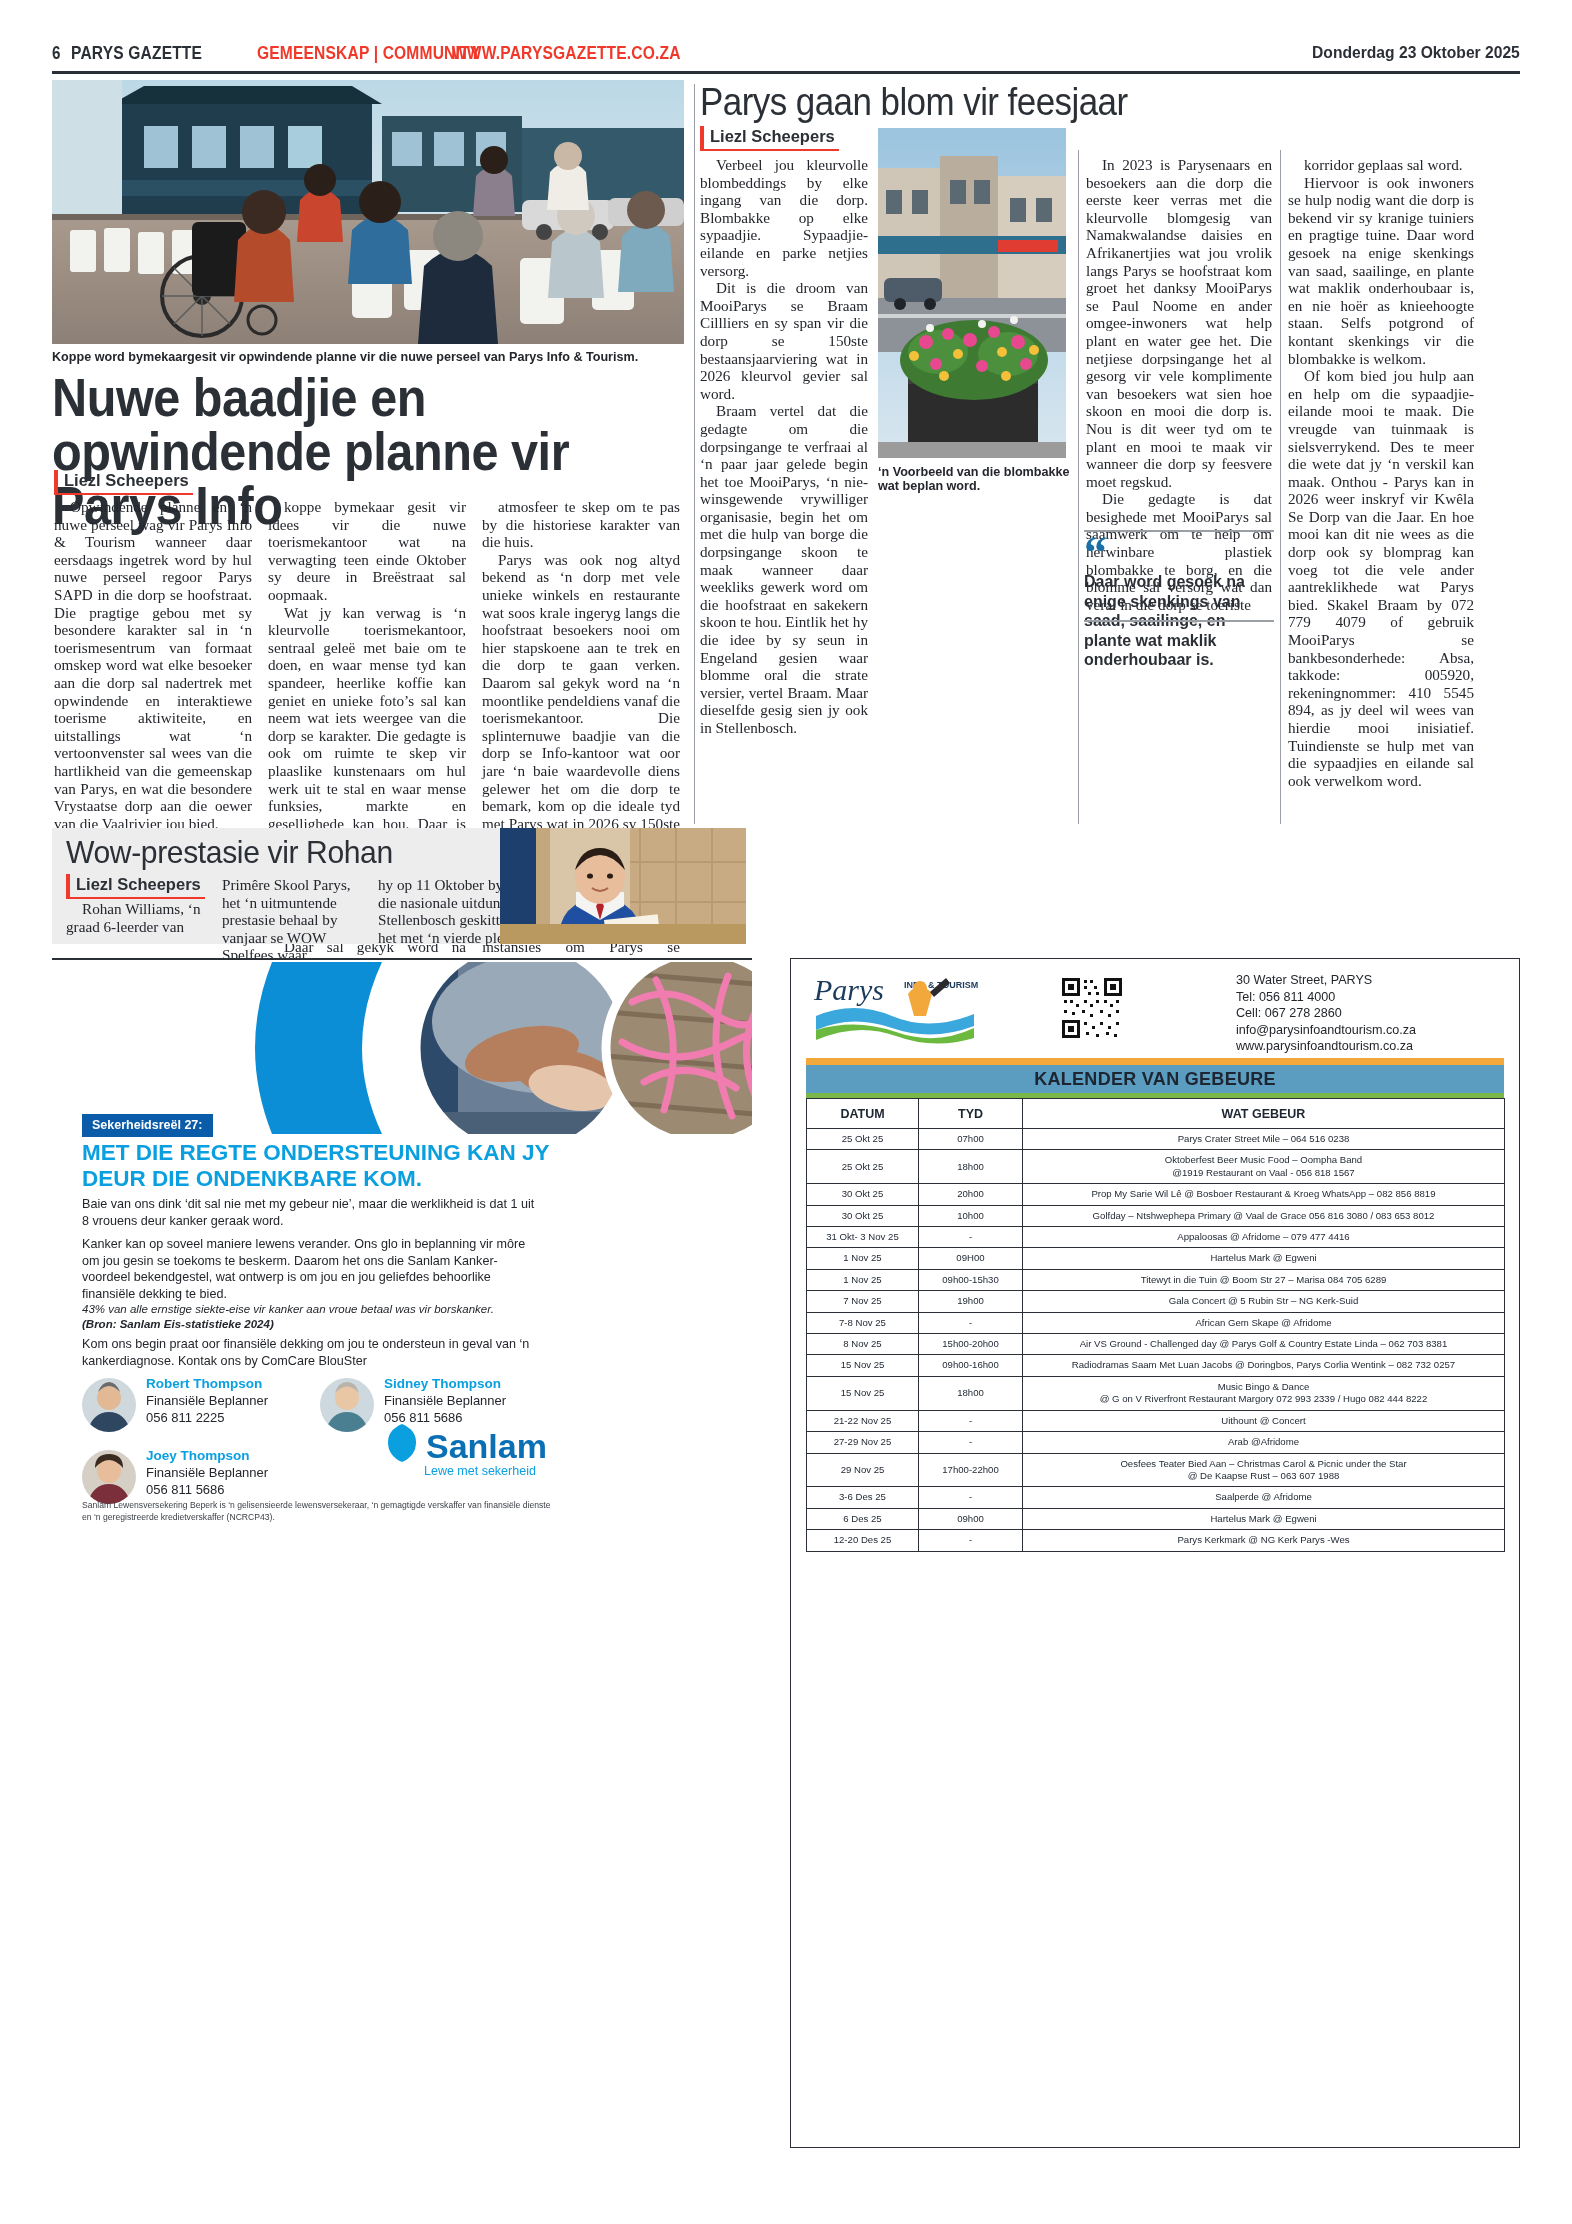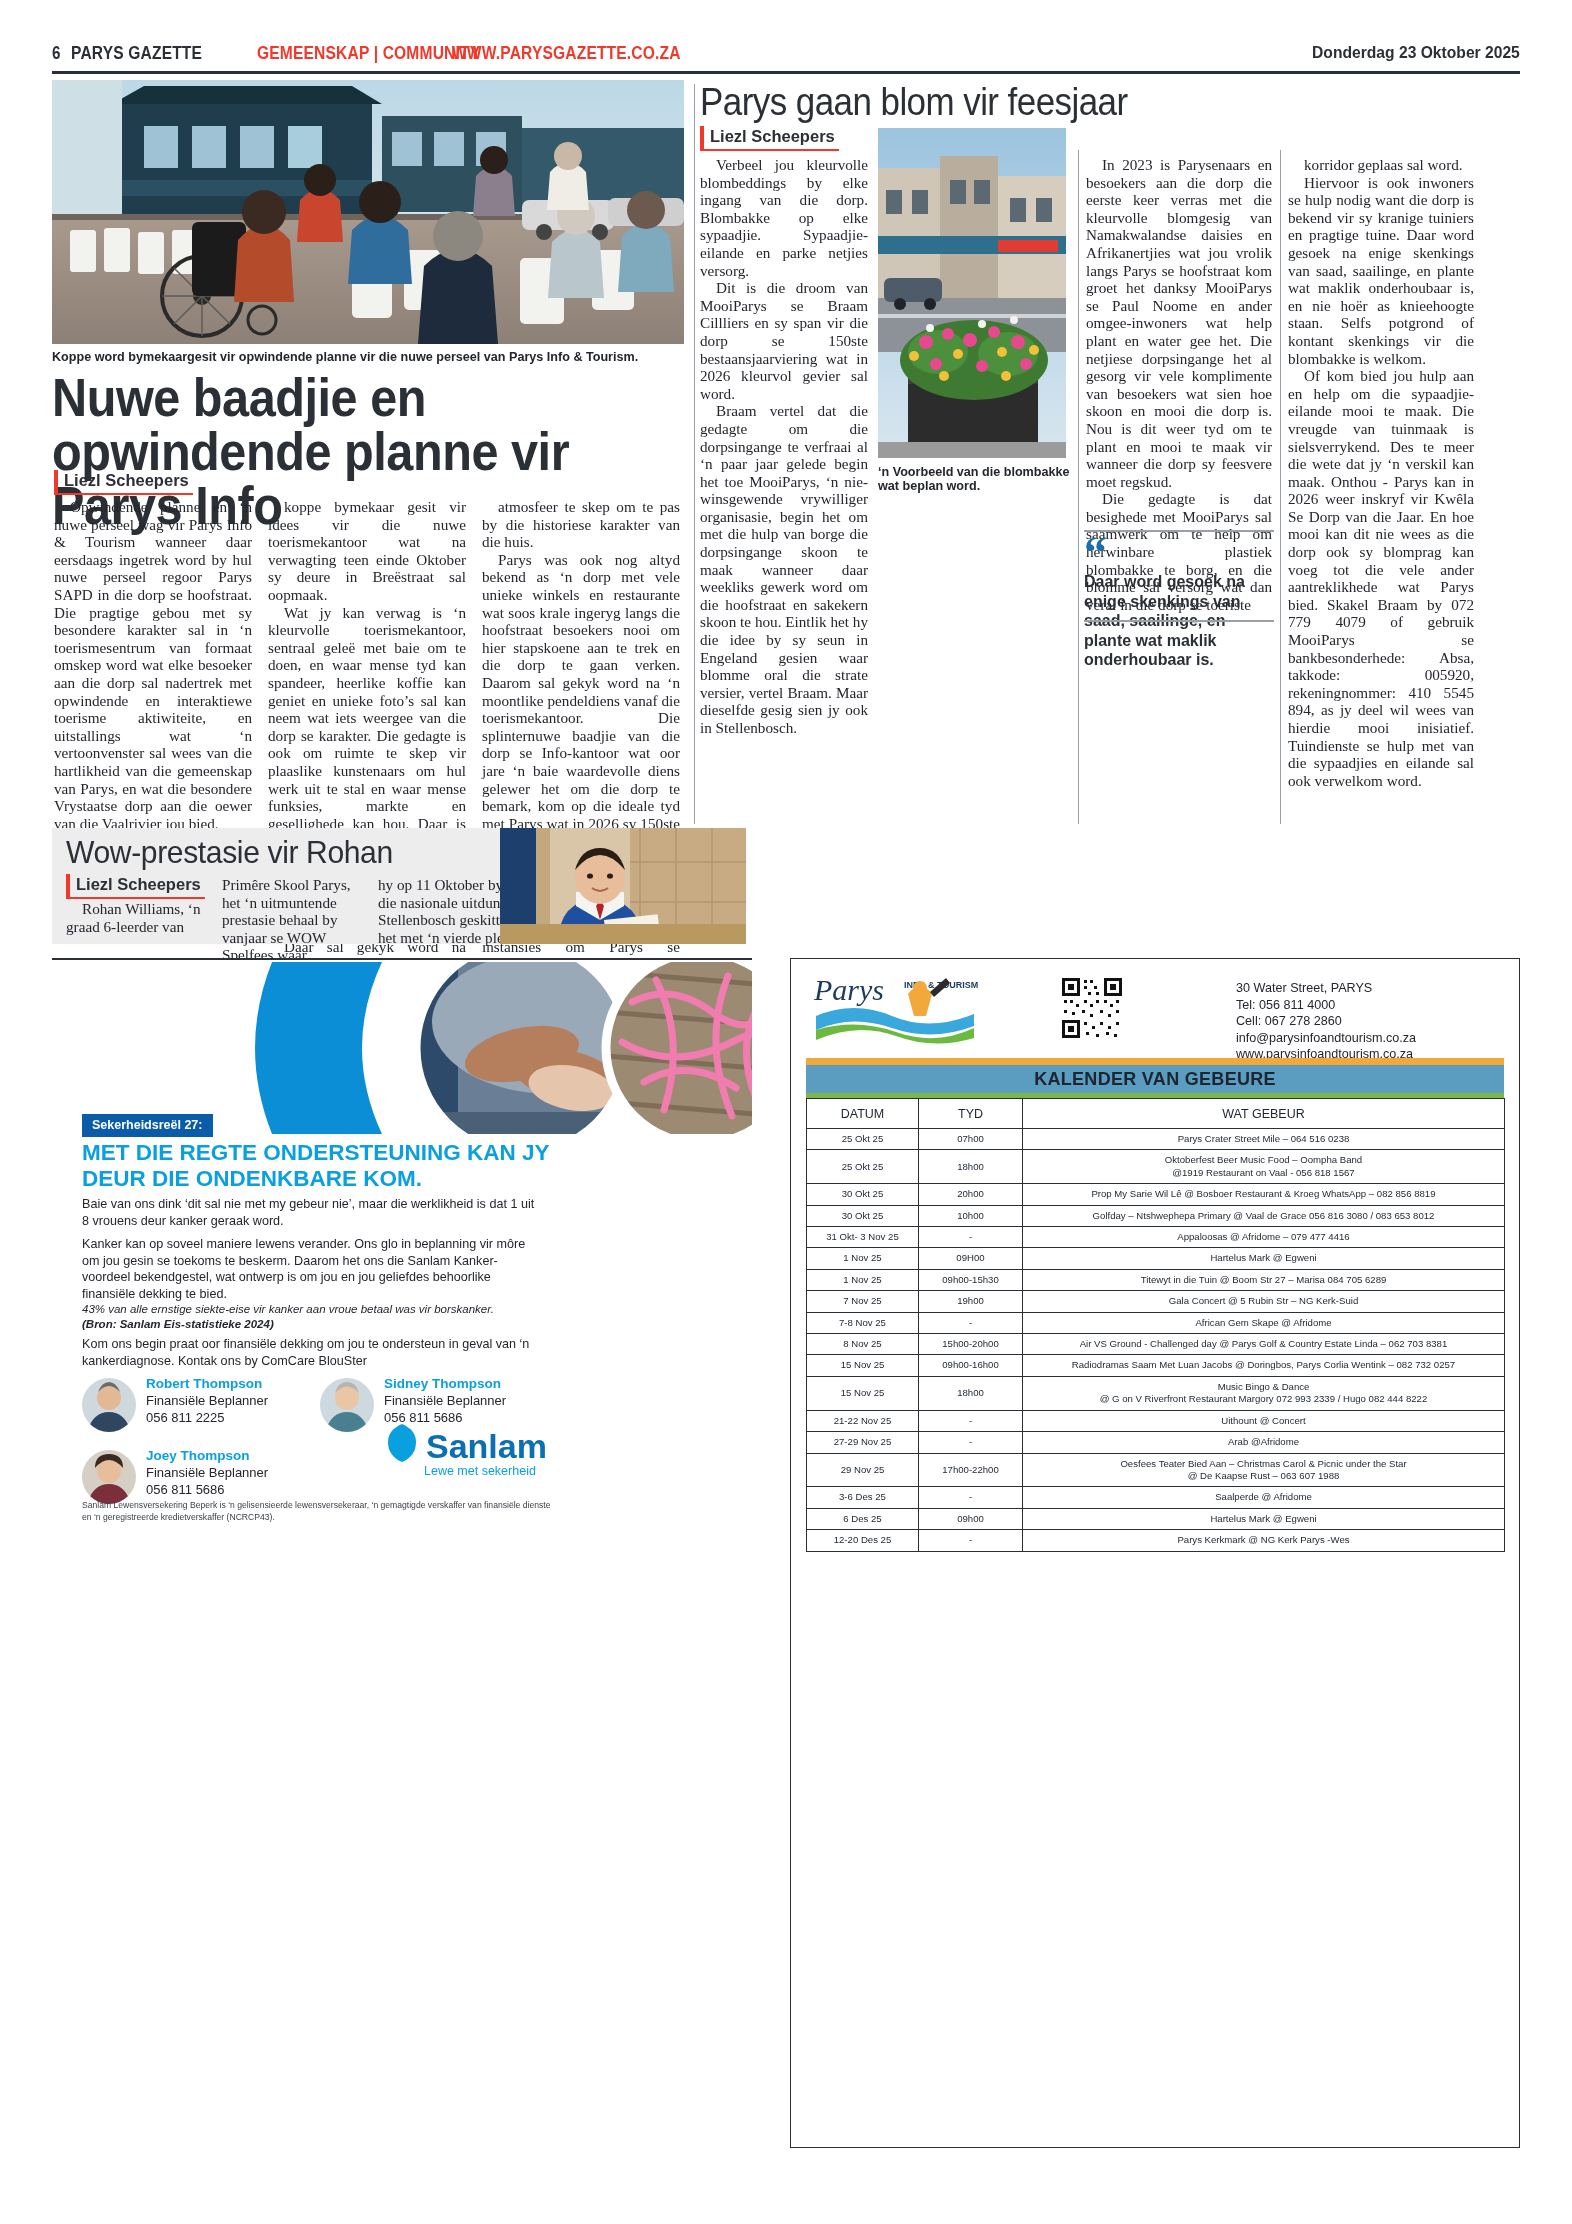--- a/index.html
+++ b/index.html
@@ -109,32 +109,32 @@
   #sanlam-tag{position:absolute;left:424px;top:1464px;font-family:"Liberation Sans",sans-serif;
     font-size:12.5px;color:#0aa0e0;}
   #sanlam-disc{position:absolute;left:82px;top:1500px;width:470px;
     font-family:"Liberation Sans",sans-serif;font-size:8.6px;line-height:11.5px;color:#3a3f46;}
 
   
   #infoad{position:absolute;left:790px;top:958px;width:730px;height:1190px;border:1.5px solid #2b2f36;background:#fff;}
   #logo{position:absolute;left:812px;top:972px;width:166px;height:78px;}
   #qr{position:absolute;left:1060px;top:976px;width:64px;height:64px;}
   #infoaddr{position:absolute;left:1236px;top:972px;width:270px;
-    font-family:"Liberation Sans",sans-serif;font-size:12.6px;line-height:16.5px;color:#23262c;margin-top:8px;}
+    font-family:"Liberation Sans",sans-serif;font-size:12.6px;line-height:16.5px;color:#23262c;}
   
   #caltitlebar{position:absolute;left:806px;top:1058px;width:698px;}
   .cal-orange{height:7px;background:#f2a83b;}
   .cal-blue{height:28px;background:#5b9dc0;display:flex;align-items:center;justify-content:center;
     font-family:"Liberation Sans",sans-serif;font-weight:bold;font-size:18px;color:#1d2530;letter-spacing:.3px;}
   .cal-green{height:5px;background:#7ab648;}
   #caltable{position:absolute;left:806px;top:1098px;width:698px;border-collapse:collapse;
     table-layout:fixed;}
   #caltable td,#caltable th{border:1px solid #2b2f36;text-align:center;vertical-align:middle;
     font-family:"Liberation Sans",sans-serif;color:#1d2530;}
-  #caltable th{font-weight:normal;font-size:12.5px;height:30px;}
+  #caltable th{font-weight:bold;font-size:12.5px;height:30px;}
   #caltable td{font-size:9.6px;line-height:12.4px;padding:4px 3px;}
   .c-date{width:112px;}
   .c-time{width:104px;}
   .c-what{width:482px;}
 </style>
 </head>
 <body>
 
 <div class="page">
 

